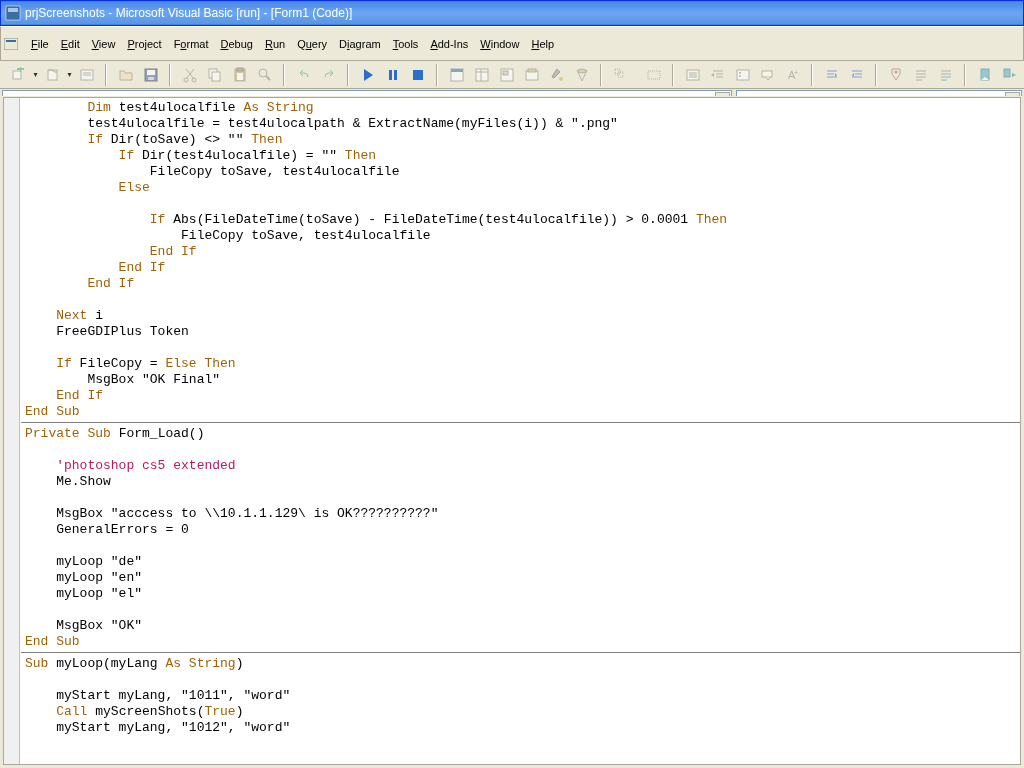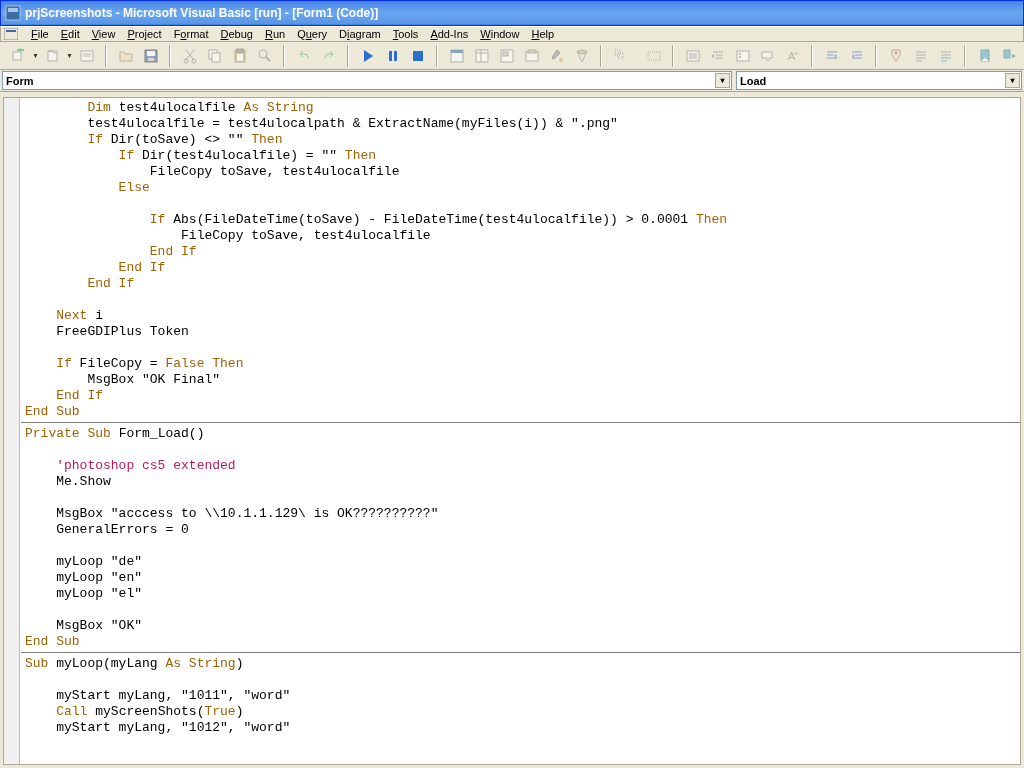--- a/index.html
+++ b/index.html
@@ -1,22 +1,22 @@
 <!DOCTYPE html>
 <html><head>
 <meta charset="utf-8">
 <style>
 * { margin: 0; padding: 0; box-sizing: border-box; }
 body { font-family: "MS Sans Serif", Tahoma, sans-serif; font-size: 11px; background: #ece9d8; width: 1024px; height: 768px; overflow: hidden; position: relative; }
 
 .title-bar { height: 26px; background: linear-gradient(to bottom, #3b77dd 0%, #4c8ae8 6%, #6aa6f0 50%, #5a96e6 94%, #3b77dd 100%); color: white; display: flex; align-items: center; padding: 0 4px; border: 1px solid #0831d9; }
 .title-bar .app-icon { width: 16px; height: 16px; margin-right: 4px; display: inline-block; }
-.title-bar .title-text { font-weight: bold; font-size: 12px; }
-
-.menu-bar { height: 16px; background: #ece9d8; border: 1px solid #aca899; border-top: 1px solid #fff; display: flex; align-items: center; padding-left: 2px; }
+.title-bar .title-text { font-weight: normal; font-size: 12px; }
+
+.menu-bar { height: 35px; background: #ece9d8; border: 1px solid #aca899; border-top: 1px solid #fff; display: flex; align-items: center; padding-left: 2px; }
 .mdi-icon { width: 16px; height: 14px; margin-right: 6px; display: inline-flex; align-items: center; justify-content: center; }
 .menu-item { padding: 2px 6px; cursor: default; font-size: 11px; }
 .menu-item u { text-decoration: underline; }
 
 .toolbar-row { height: 28px; background: #ece9d8; border-bottom: 1px solid #aca899; display: flex; align-items: center; padding: 0 2px; }
 .tb-group { display: flex; align-items: center; padding: 0 4px; height: 26px; }
 .tb-sep { width: 2px; height: 22px; border-left: 1px solid #aca899; border-right: 1px solid #fff; margin: 0 2px; }
 .tb-btn { width: 23px; height: 22px; display: inline-flex; align-items: center; justify-content: center; margin: 0 1px; color: #666; }
 .tb-btn.disabled { opacity: 0.55; }
 .tb-btn svg { width: 16px; height: 16px; }
@@ -355,21 +355,21 @@
 <span>            </span>
 <span class="kw">                If</span><span> Abs(FileDateTime(toSave) - FileDateTime(test4ulocalfile)) &gt; 0.0001 </span><span class="kw">Then</span>
 <span>                    FileCopy toSave, test4ulocalfile</span>
 <span class="kw">                End If</span>
 <span class="kw">            End If</span>
 <span class="kw">        End If</span>
 <span>        </span>
 <span class="kw">    Next</span><span> i</span>
 <span>    FreeGDIPlus Token</span>
 <span>    </span>
-<span class="kw">    If</span><span> FileCopy = </span><span class="kw">False Then</span>
+<span class="kw">    If</span><span> FileCopy = </span><span class="kw">Else Then</span>
 <span>        MsgBox "OK Final"</span>
 <span class="kw">    End If</span>
 <span class="kw">End Sub</span>
 <hr class="hr-line"><span class="kw">Private Sub</span><span> Form_Load()</span>
 <span>    </span>
 <span class="cm">    'photoshop cs5 extended</span>
 <span>    Me.Show</span>
 <span>    </span>
 <span>    MsgBox "acccess to \\10.1.1.129\ is OK??????????"</span>
 <span>    GeneralErrors = 0</span>

